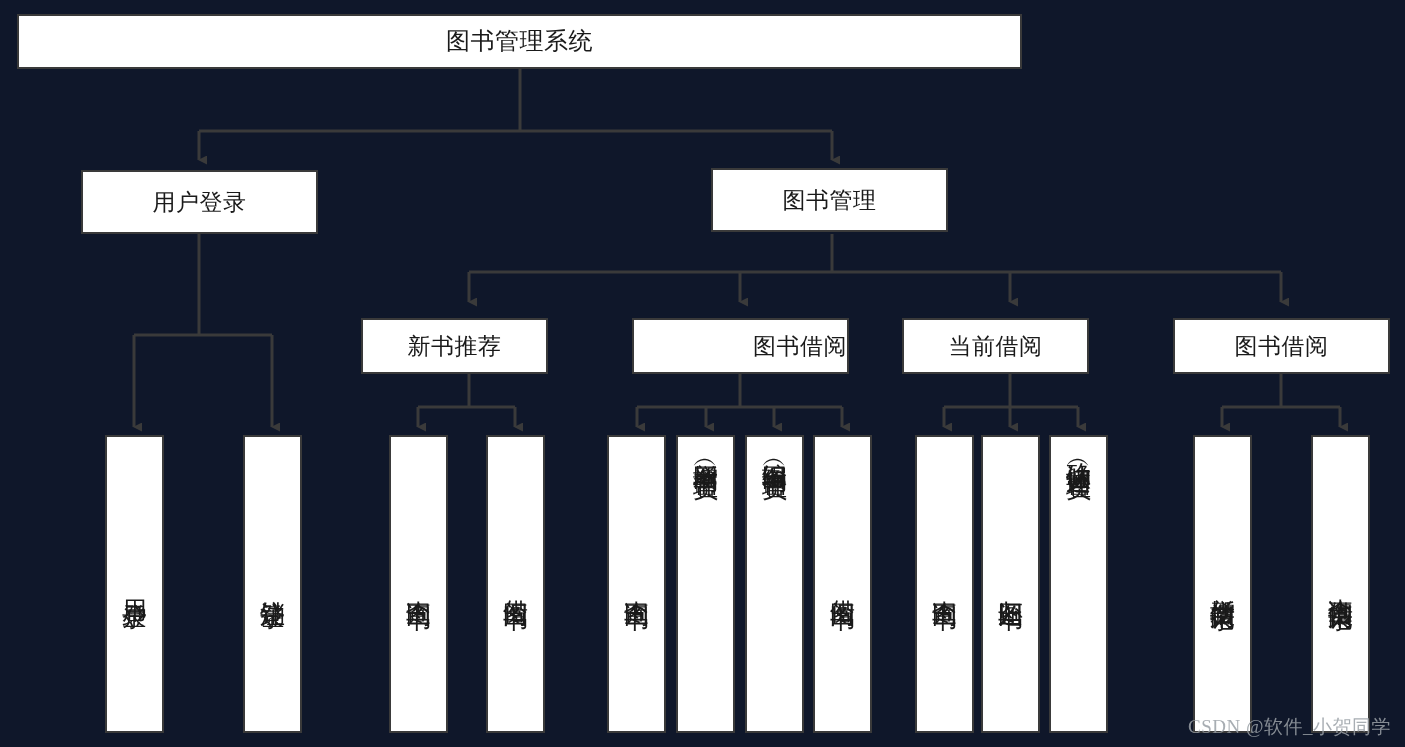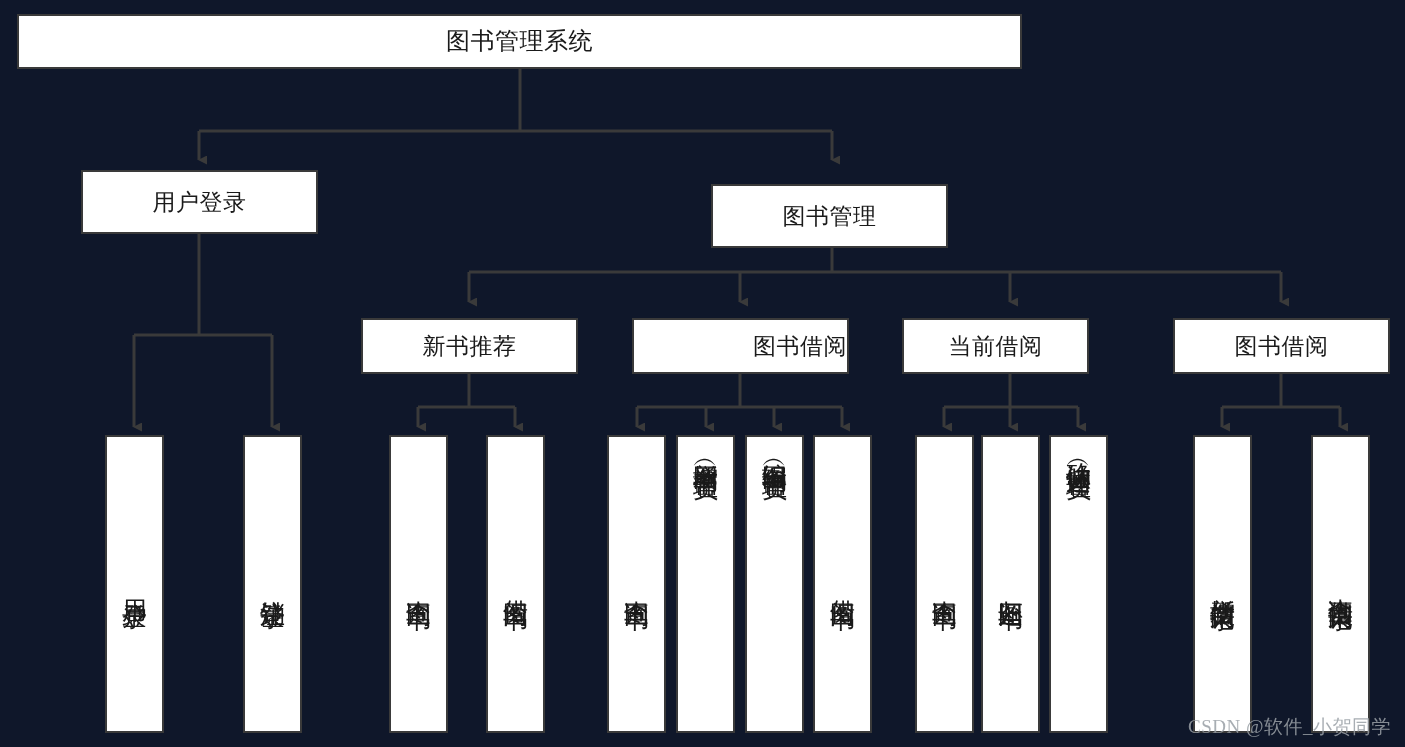--- a/index.html
+++ b/index.html
@@ -138,25 +138,25 @@
     </g>
   </svg>
 
   <div class="node root horizontal" style="left:17px; top:14px; width:1005px; height:55px;">
     <span class="node-label">图书管理系统</span>
   </div>
 
   <div class="node horizontal" style="left:81px; top:170px; width:237px; height:64px;">
     <span class="node-label">用户登录</span>
   </div>
-  <div class="node horizontal" style="left:711px; top:184px; width:237px; height:64px;">
+  <div class="node horizontal" style="left:711px; top:168px; width:237px; height:64px;">
     <span class="node-label">图书管理</span>
   </div>
 
-  <div class="node horizontal" style="left:361px; top:318px; width:217px; height:56px;">
+  <div class="node horizontal" style="left:361px; top:318px; width:187px; height:56px;">
     <span class="node-label">新书推荐</span>
   </div>
   <div class="node horizontal" style="left:632px; top:318px; width:217px; height:56px;justify-content:flex-end;">
     <span class="node-label">图书借阅</span>
   </div>
   <div class="node horizontal" style="left:902px; top:318px; width:187px; height:56px;">
     <span class="node-label">当前借阅</span>
   </div>
   <div class="node horizontal" style="left:1173px; top:318px; width:217px; height:56px;">
     <span class="node-label">图书借阅</span>

